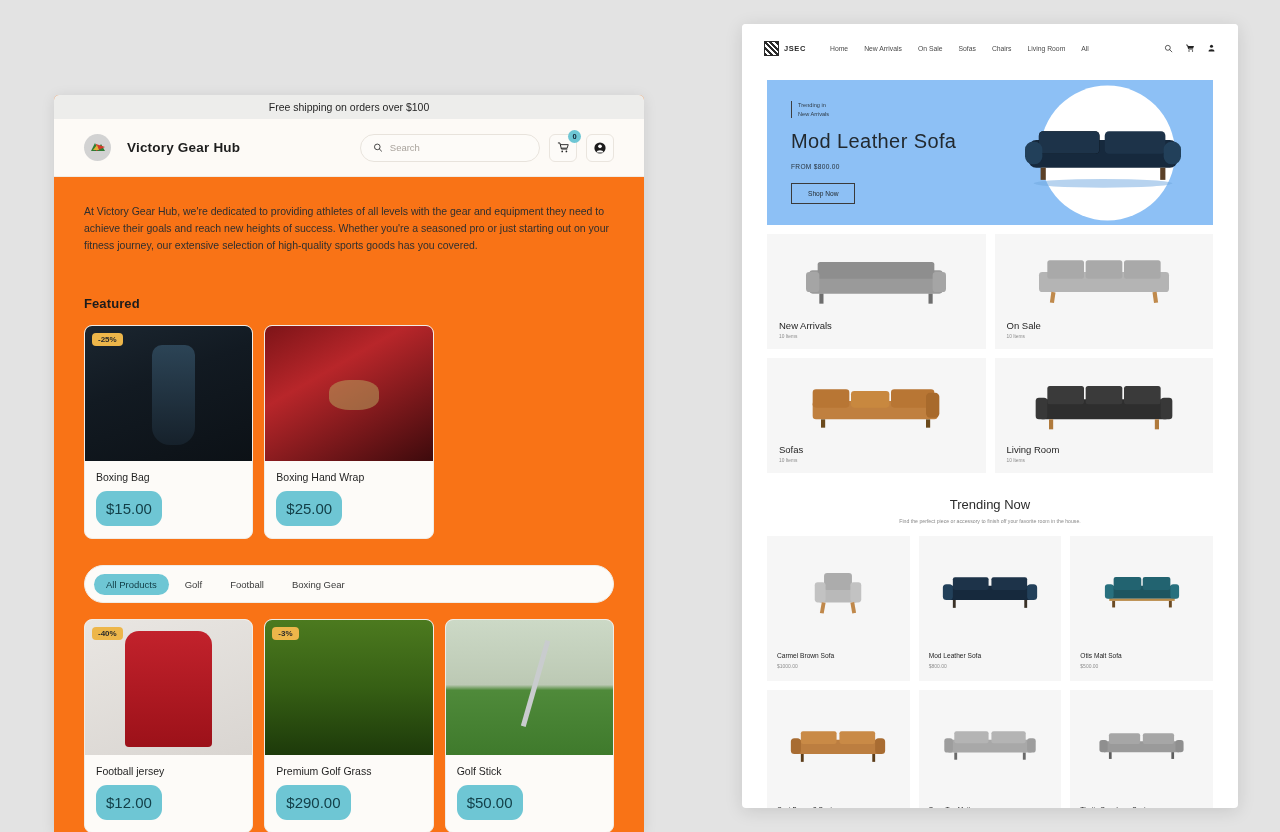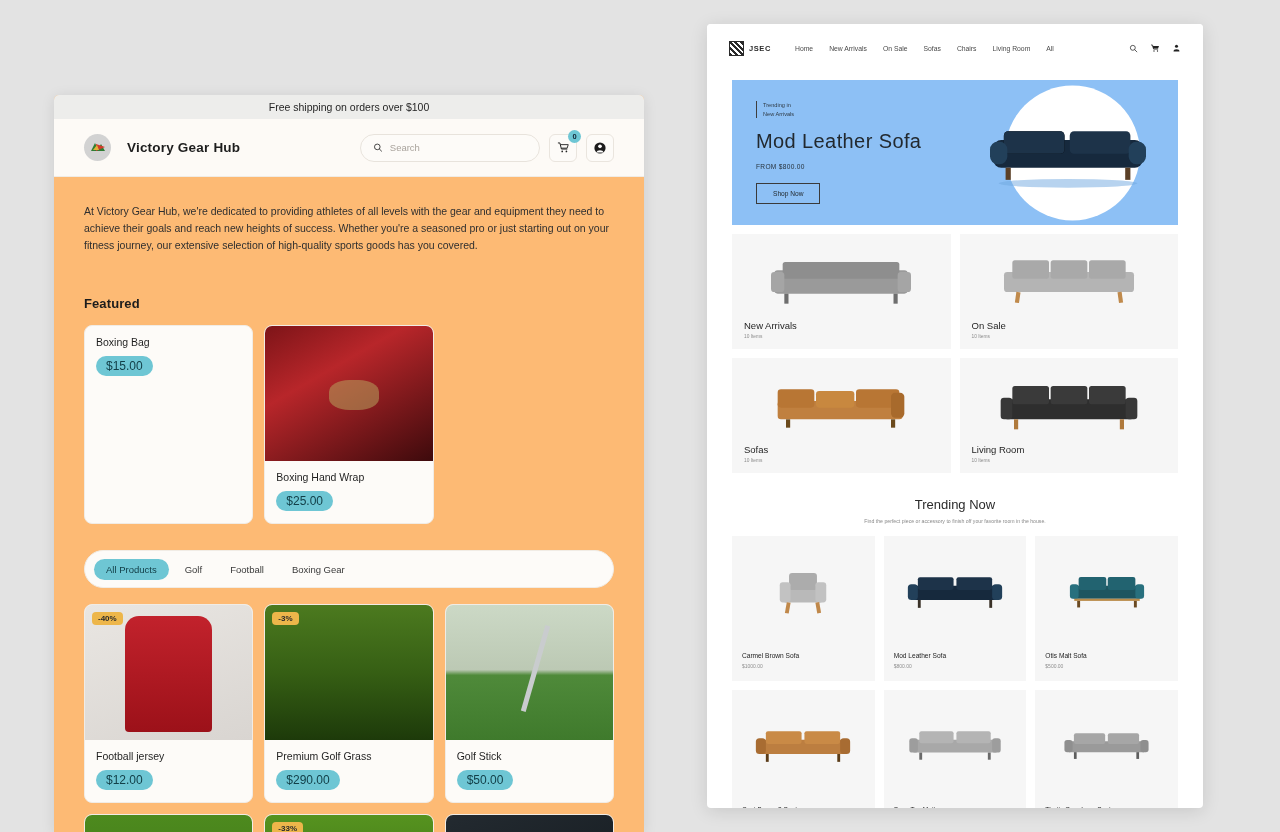--- a/index.html
+++ b/index.html
@@ -8,21 +8,21 @@
     font-family: "Liberation Sans", sans-serif;
     background: #e2e2e2;
     overflow: hidden;
   }
   .stage { position: relative; width: 1280px; height: 832px; background: #e3e3e3; }
 
   
   .vgh {
     position: absolute; left: 54px; top: 95px;
     width: 590px; height: 737px;
-    background: #fdba74;
+    background: #f97316;
     border-radius: 5px 5px 0 0;
     overflow: hidden;
     box-shadow: 0 2px 14px rgba(0,0,0,.10);
   }
   .vgh-banner {
     height: 24px; background: #ededeb;
     display: flex; align-items: center; justify-content: center;
     font-size: 10.5px; color: #262626;
   }
   .vgh-header {
@@ -71,21 +71,21 @@
   .prod-img { height: 135px; position: relative; background-size: cover; background-position: center; }
   .prod-badge {
     position: absolute; top: 7px; left: 7px;
     background: #edb64a; color: #2b2b2b; font-size: 8px; font-weight: bold;
     padding: 2px 6px; border-radius: 4px;
   }
   .prod-info { padding: 10px 11px 12px 11px; }
   .prod-name { font-size: 10.5px; color: #1f1f1f; margin-bottom: 8px; }
   .prod-price {
     display: inline-block; background: #6ec6d4; color: #134049;
-    font-size: 12px; padding: 3px 10px; border-radius: 11px;
+    font-size: 15px; padding: 9px 10px; border-radius: 11px;
   }
 
   .filter-bar {
     margin: 26px 0 16px 0; height: 38px; background: #fdfbf8;
     border: 1px solid #f1ece5; border-radius: 19px;
     display: flex; align-items: center; gap: 4px; padding: 16px 9px;
   }
   .filter-chip {
     font-size: 9.5px; color: #3a3a3a; padding: 5px 12px; border-radius: 13px;
   }
@@ -102,21 +102,21 @@
   .img-jersey::after{content:"";position:absolute;left:24%;top:8%;width:52%;height:86%;background:linear-gradient(180deg,#c2222c,#9c1119);border-radius:14px 14px 4px 4px;}
   .img-grass { background: linear-gradient(180deg,#4c7a1f 0%,#365f14 50%,#1d3a0a 100%); }
   .img-golf { background: linear-gradient(180deg,#ccd9c6 0%,#bcc9b4 48%,#4f8a3a 52%,#3f7a2c 100%); }
   .img-golf::after{content:"";position:absolute;left:52%;top:14%;width:5px;height:66%;background:#c9ccce;transform:rotate(16deg);}
   .img-field { background: linear-gradient(180deg,#4d8a1e 0%,#3a6c16 100%); }
   .img-field2 { background: linear-gradient(180deg,#56931f 0%,#2f5c12 100%); }
   .img-dark { background: linear-gradient(160deg,#232a30 0%,#10161b 100%); }
 
   
   .jsec {
-    position: absolute; left: 707px; top: 24px;
+    position: absolute; left: 742px; top: 24px;
     width: 496px; height: 784px;
     background: #ffffff; border-radius: 4px; overflow: hidden;
     box-shadow: 0 3px 18px rgba(0,0,0,.12);
   }
   .jsec-nav {
     height: 48px; display: flex; align-items: center; padding: 0 22px; background: #fff;
   }
   .jsec-logo { display: flex; align-items: center; gap: 5px; margin-right: 24px; }
   .jsec-logo-mark {
     width: 15px; height: 15px; background:
@@ -222,20 +222,23 @@
       </div>
     </div>
 
     <div class="vgh-body">
       <p class="vgh-intro">At Victory Gear Hub, we're dedicated to providing athletes of all levels with the gear and equipment they need to achieve their goals and reach new heights of success. Whether you're a seasoned pro or just starting out on your fitness journey, our extensive selection of high-quality sports goods has you covered.</p>
 
       <h2 class="vgh-h2">Featured</h2>
 
       <div class="prod-grid">
         <div class="prod-card">
+          <div class="prod-img img-bag">
+            <span class="prod-badge">-25%</span>
+          </div>
           <div class="prod-info">
             <div class="prod-name">Boxing Bag</div>
             <span class="prod-price">$15.00</span>
           </div>
         </div>
         <div class="prod-card">
           <div class="prod-img img-wrap"></div>
           <div class="prod-info">
             <div class="prod-name">Boxing Hand Wrap</div>
             <span class="prod-price">$25.00</span>

